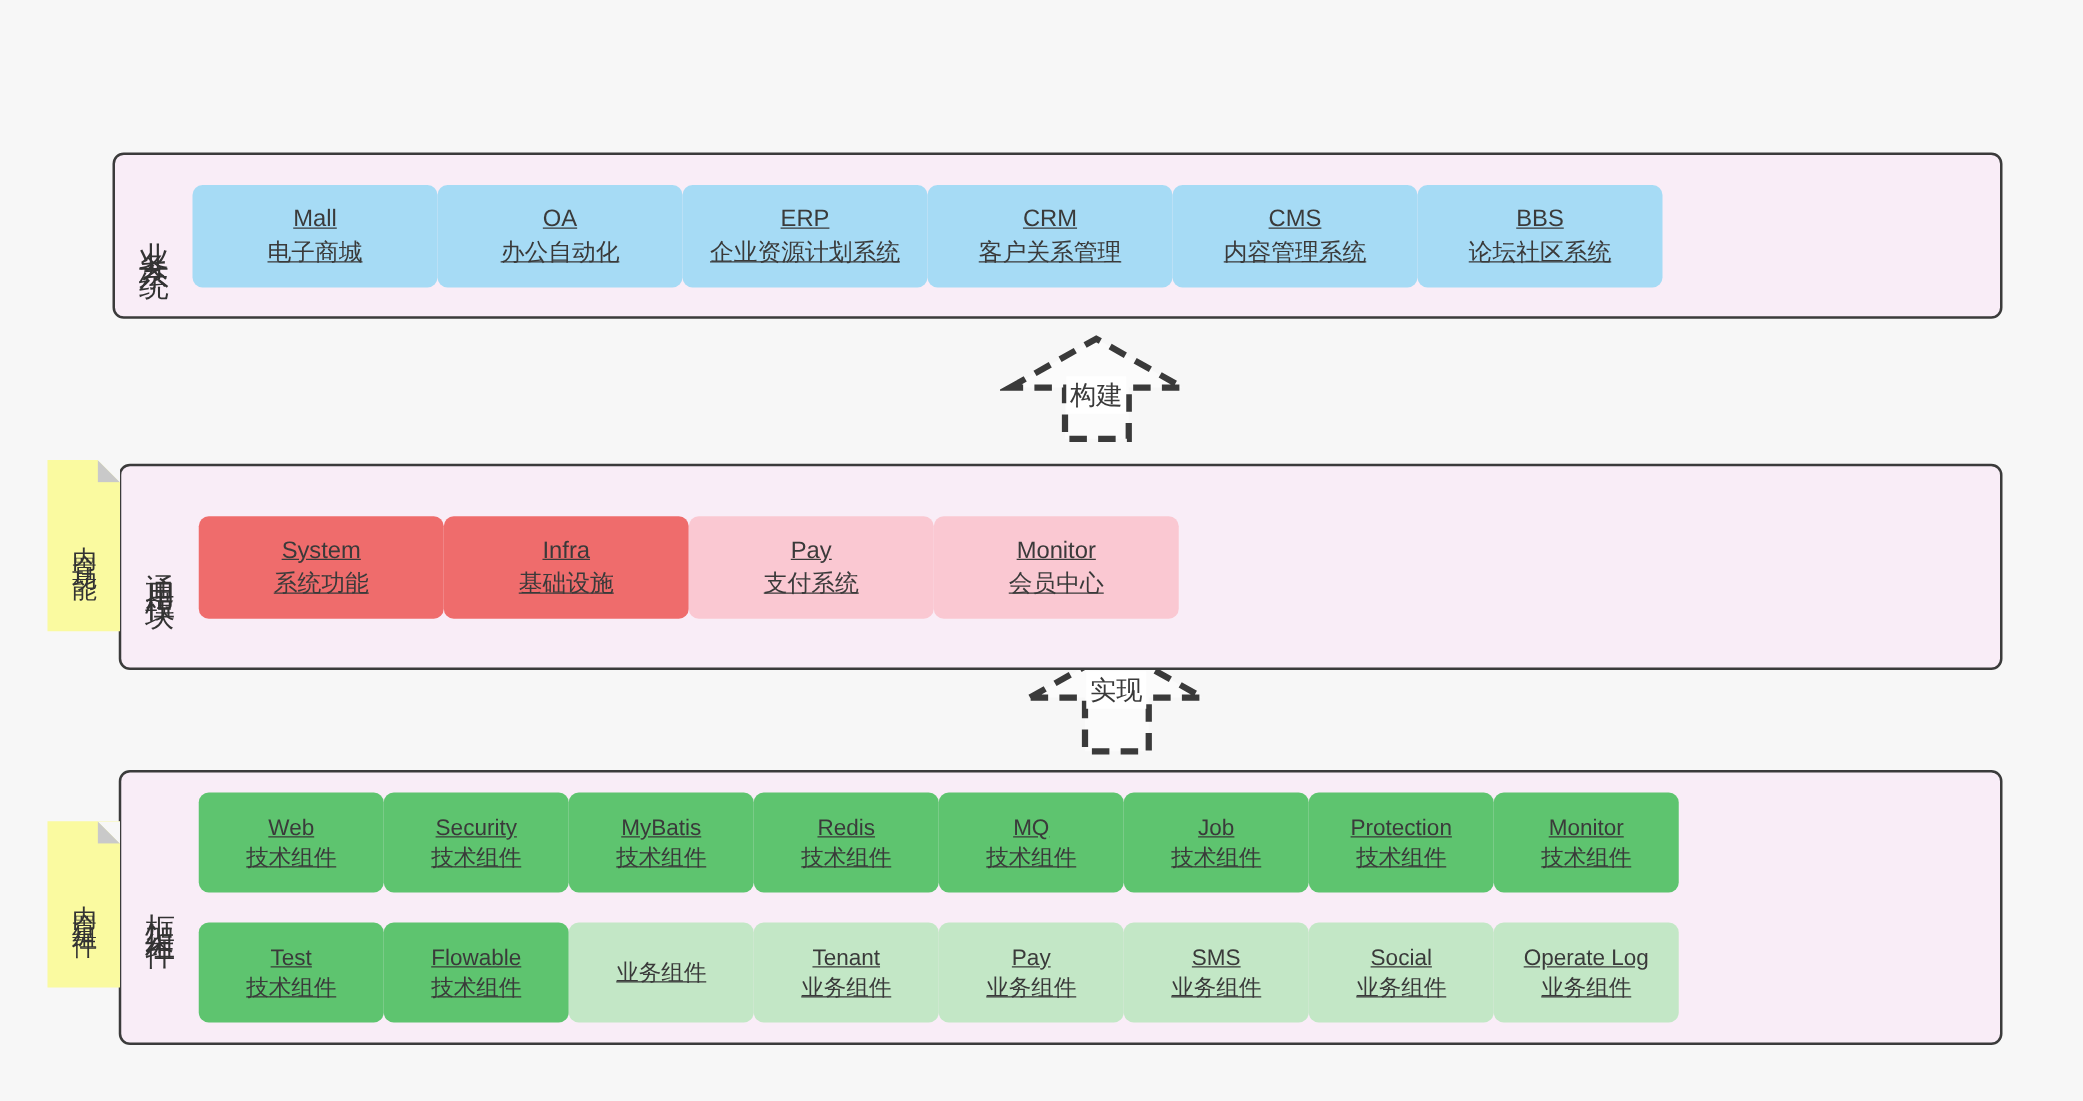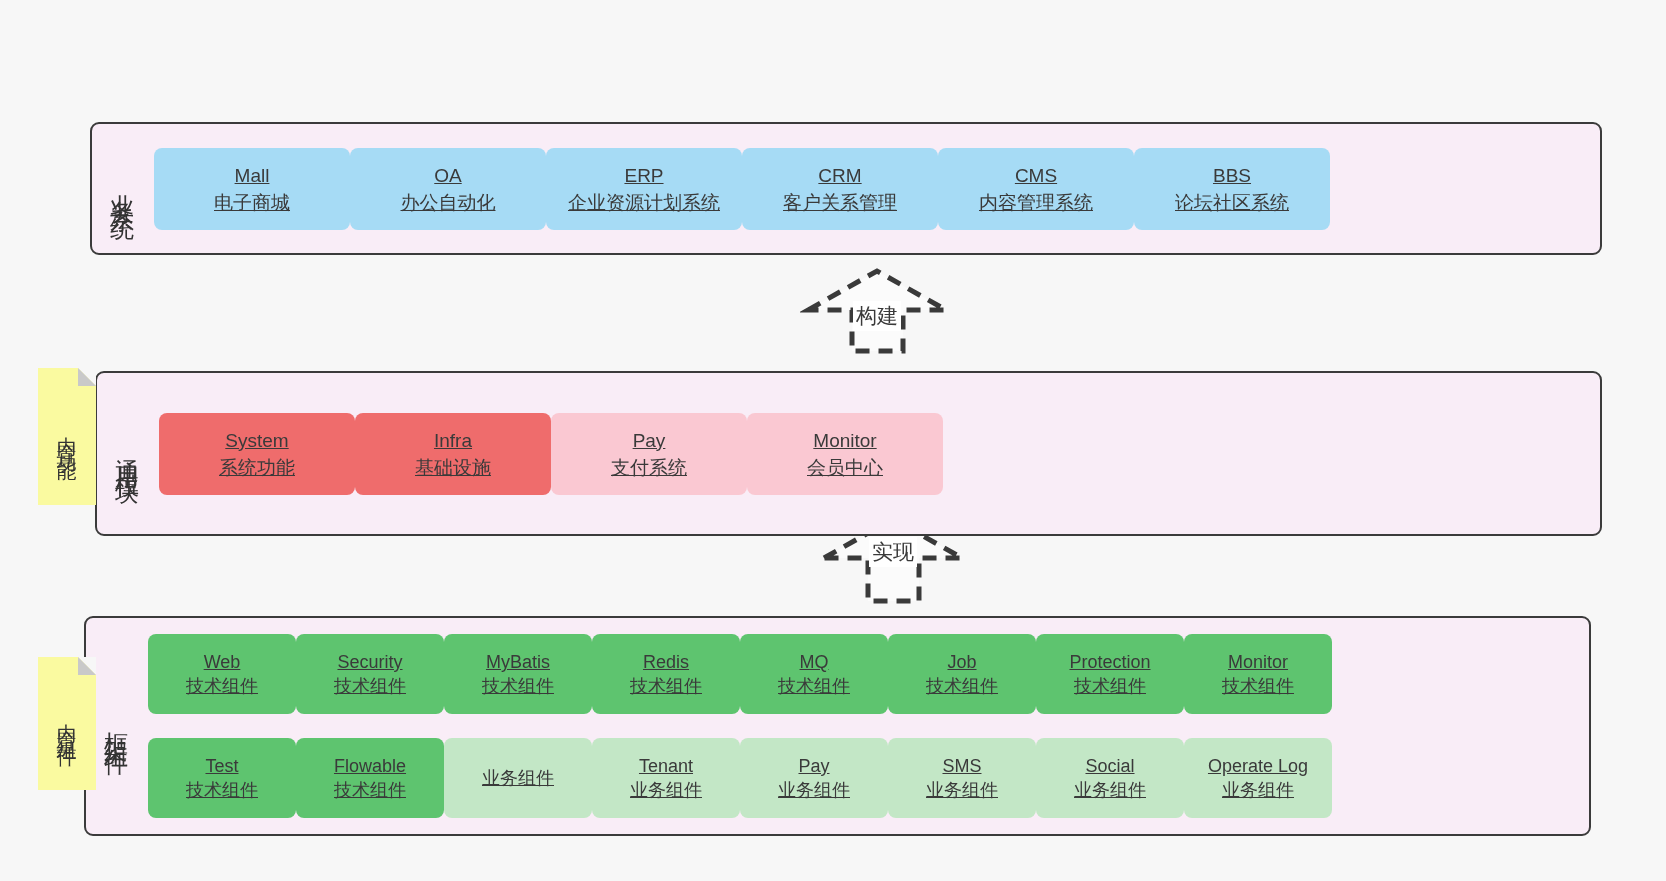--- a/index.html
+++ b/index.html
@@ -22,21 +22,21 @@
     box-sizing: border-box;
     background: var(--panel-bg, #f9edf7);
     border: 2px solid var(--panel-border, #3b3b3b);
     border-radius: 9px;
     display: flex;
     align-items: center;
     z-index: 2;
   }
   #panel-business  { left: 90px; top: 122px; width: 1512px; height: 133px; }
   #panel-modules   { left: 95px; top: 371px; width: 1507px; height: 165px; }
-  #panel-framework { left: 84px; top: 616px; width: 1507px; height: 220px; }
+  #panel-framework { left: 95px; top: 616px; width: 1507px; height: 220px; }
 
   .vlabel {
     flex: none;
     writing-mode: vertical-rl;
     text-orientation: upright;
     font-size: 24px;
     letter-spacing: 7px;
     line-height: 1;
     color: #333;
     margin: 0 6px 0 16px;

